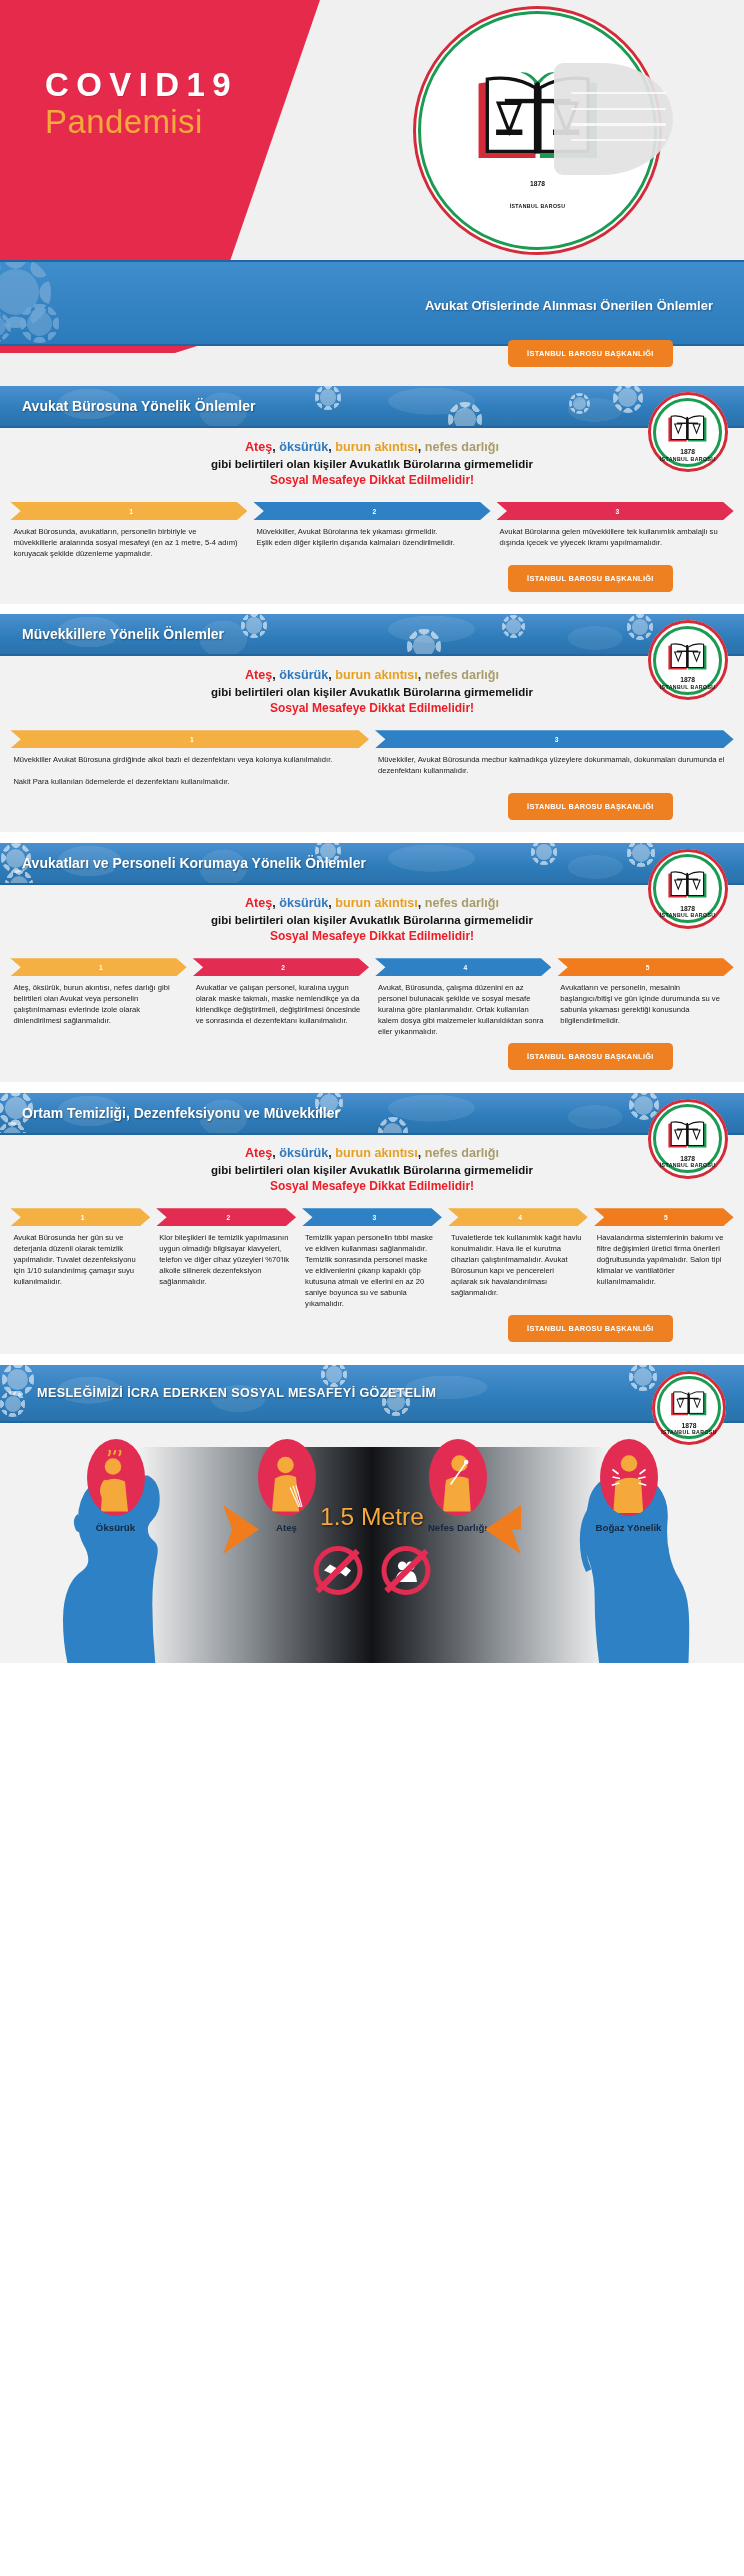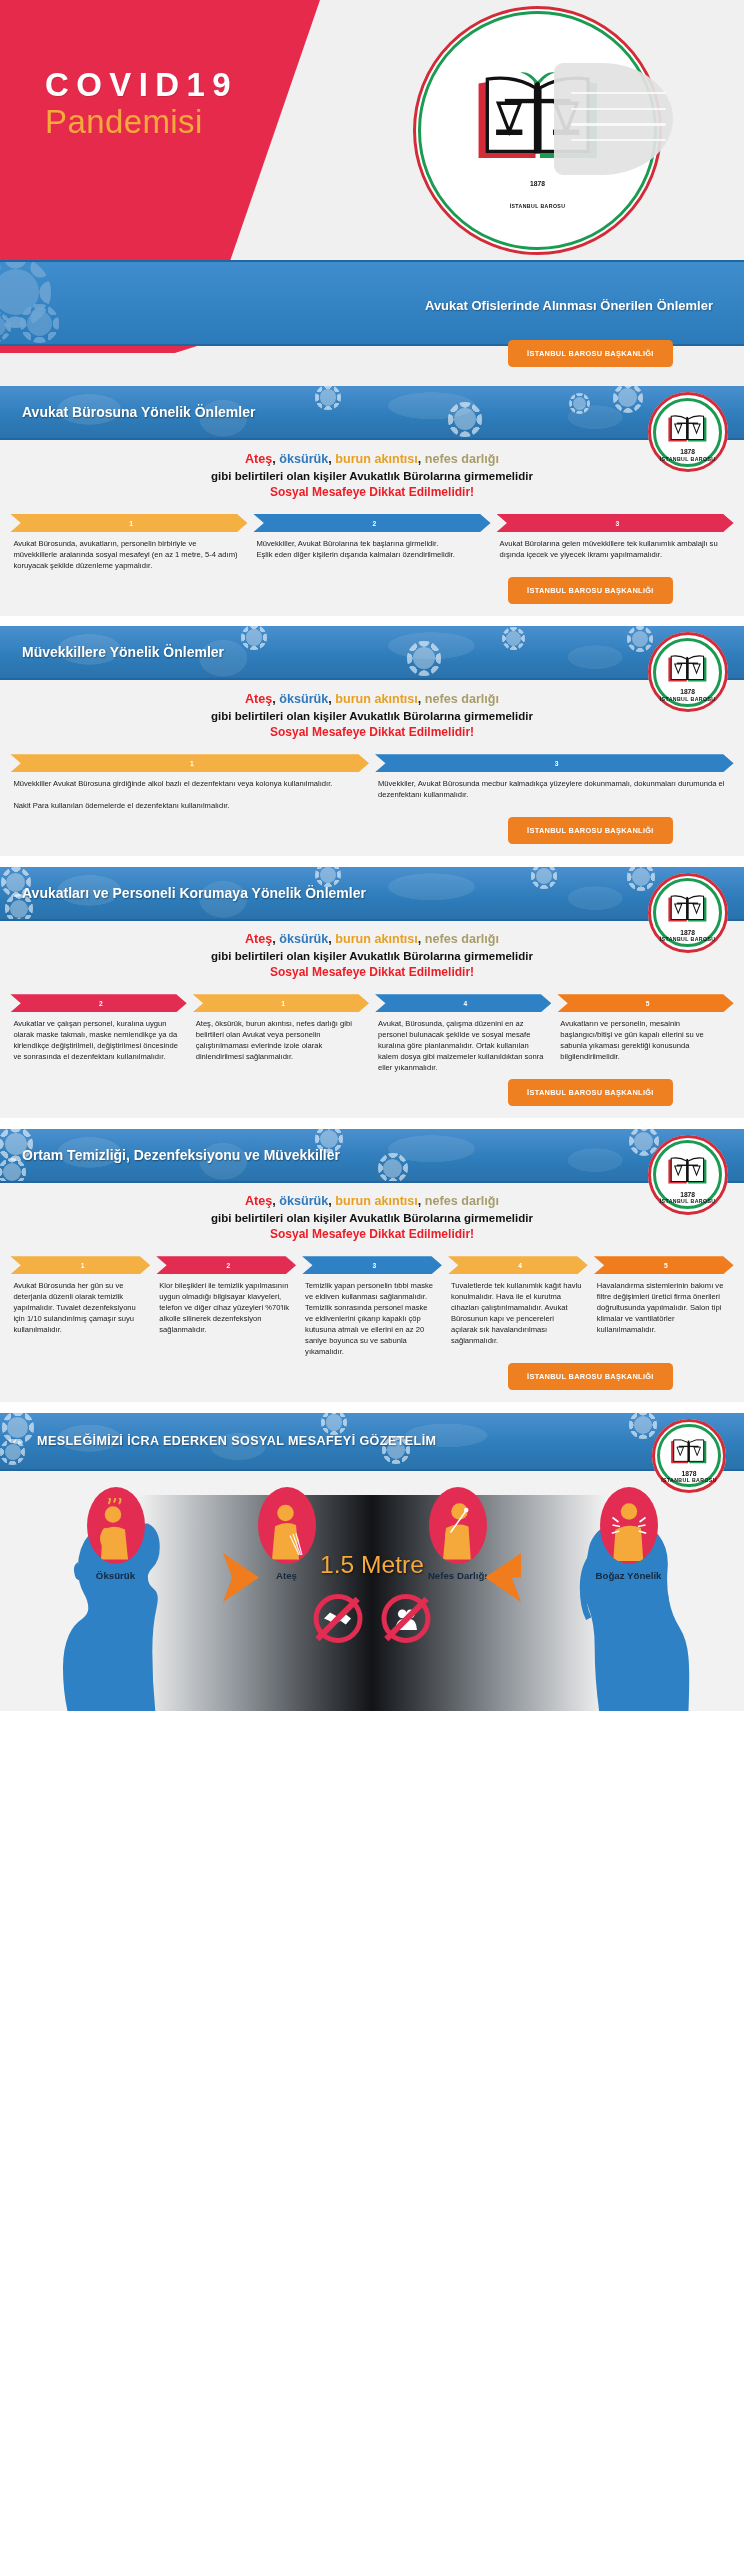--- a/index.html
+++ b/index.html
@@ -124,21 +124,21 @@
   .chip-row { display: flex; justify-content: flex-end; padding-right: 71px; }
 
   .sep-red { height: 7.4px; background: #e62a4b; width: 197px; }
   .sep-wrap { background: #f0f0f0; height: 7.4px; position: relative; }
   .sep-wrap .sep-red { position: absolute; left: 0; top: 0; bottom: 0;
     clip-path: polygon(0 0, 100% 0, 88% 100%, 0 100%); }
 
   
   .section { background: #f2f2f2; position: relative; }
   .sec-band {
-    position: relative; height: 54px; overflow: hidden;
+    position: relative; height: 42px; overflow: hidden;
     background: linear-gradient(180deg,#4a90cf 0%,#2e7cba 60%,#2a72ac 100%);
     border-bottom: 2.2px solid #2166a0;
   }
   .sec-band .map {
     position: absolute; inset: 0;
     background:
       radial-gradient(ellipse 52px 25px at 12% 45%, rgba(255,255,255,.10) 60%, transparent 62%),
       radial-gradient(ellipse 39px 30px at 30% 62%, rgba(255,255,255,.09) 60%, transparent 62%),
       radial-gradient(ellipse 71px 22px at 58% 38%, rgba(255,255,255,.09) 60%, transparent 62%),
       radial-gradient(ellipse 45px 19.3px at 80% 60%, rgba(255,255,255,.08) 60%, transparent 62%);
@@ -341,21 +341,21 @@
       <div class="symptom-line2">gibi belirtileri olan kişiler Avukatlık Bürolarına girmemelidir</div>
       <div class="symptom-line3">Sosyal Mesafeye Dikkat Edilmelidir!</div>
     </div>
     <div class="cards">
       <div class="card">
         <div class="chev c-amber">1</div>
         <div class="card-body">Avukat Bürosunda, avukatların, personelin birbiriyle ve müvekkillerle aralarında sosyal mesafeyi (en az 1 metre, 5-4 adım) koruyacak şekilde düzenleme yapmalıdır.</div>
       </div>
       <div class="card">
         <div class="chev c-blue">2</div>
-        <div class="card-body">Müvekkiller, Avukat Bürolarına tek başlarına girmelidir.
+        <div class="card-body">Müvekkiller, Avukat Bürolarına tek yıkaması girmelidir.
 Eşlik eden diğer kişilerin dışarıda kalmaları özendirilmelidir.</div>
       </div>
       <div class="card">
         <div class="chev c-red">3</div>
         <div class="card-body">Avukat Bürolarına gelen müvekkillere tek kullanımlık ambalajlı su dışında içecek ve yiyecek ikramı yapılmamalıdır.</div>
       </div>
     </div>
     <div class="chip-row" style="padding-bottom:12px">
       <span class="footer-chip">İSTANBUL BAROSU BAŞKANLIĞI</span>
     </div>
@@ -442,34 +442,34 @@
     </div>
     <div class="symptom-block">
       <div class="symptom-line1">
         <span class="sym-ates">Ateş</span><span class="sym-comma">, </span><span class="sym-oksuruk">öksürük</span><span class="sym-comma">, </span><span class="sym-burun">burun akıntısı</span><span class="sym-comma">, </span><span class="sym-nefes">nefes darlığı</span>
       </div>
       <div class="symptom-line2">gibi belirtileri olan kişiler Avukatlık Bürolarına girmemelidir</div>
       <div class="symptom-line3">Sosyal Mesafeye Dikkat Edilmelidir!</div>
     </div>
     <div class="cards">
       <div class="card">
+        <div class="chev c-amber">1</div>
+        <div class="card-body">Ateş, öksürük, burun akıntısı, nefes darlığı gibi belirtileri olan Avukat veya personelin çalıştırılmaması evlerinde izole olarak dinlendirilmesi sağlanmalıdır.</div>
+      </div>
+      <div class="card">
         <div class="chev c-red">2</div>
         <div class="card-body">Avukatlar ve çalışan personel, kuralına uygun olarak maske takmalı, maske nemlendikçe ya da kirlendikçe değiştirilmeli, değiştirilmesi öncesinde ve sonrasında el dezenfektanı kullanılmalıdır.</div>
       </div>
       <div class="card">
-        <div class="chev c-amber">1</div>
-        <div class="card-body">Ateş, öksürük, burun akıntısı, nefes darlığı gibi belirtileri olan Avukat veya personelin çalıştırılmaması evlerinde izole olarak dinlendirilmesi sağlanmalıdır.</div>
-      </div>
-      <div class="card">
         <div class="chev c-blue">4</div>
         <div class="card-body">Avukat, Bürosunda, çalışma düzenini en az personel bulunacak şekilde ve sosyal mesafe kuralına göre planlanmalıdır. Ortak kullanılan kalem dosya gibi malzemeler kullanıldıktan sonra eller yıkanmalıdır.</div>
       </div>
       <div class="card">
         <div class="chev c-orange">5</div>
-        <div class="card-body">Avukatların ve personelin, mesainin başlangıcı/bitişi ve gün kapalı ellerini su ve sabunla yıkaması gerektiği konusunda bilgilendirilmelidir.</div>
+        <div class="card-body">Avukatların ve personelin, mesainin başlangıcı/bitişi ve gün içinde durumunda su ve sabunla yıkaması gerektiği konusunda bilgilendirilmelidir.</div>
       </div>
     </div>
     <div class="chip-row" style="padding-bottom:12px">
       <span class="footer-chip">İSTANBUL BAROSU BAŞKANLIĞI</span>
     </div>
   </div>
   <div class="white-strip"></div>
 
   <div class="section">
     <div class="sec-band">

